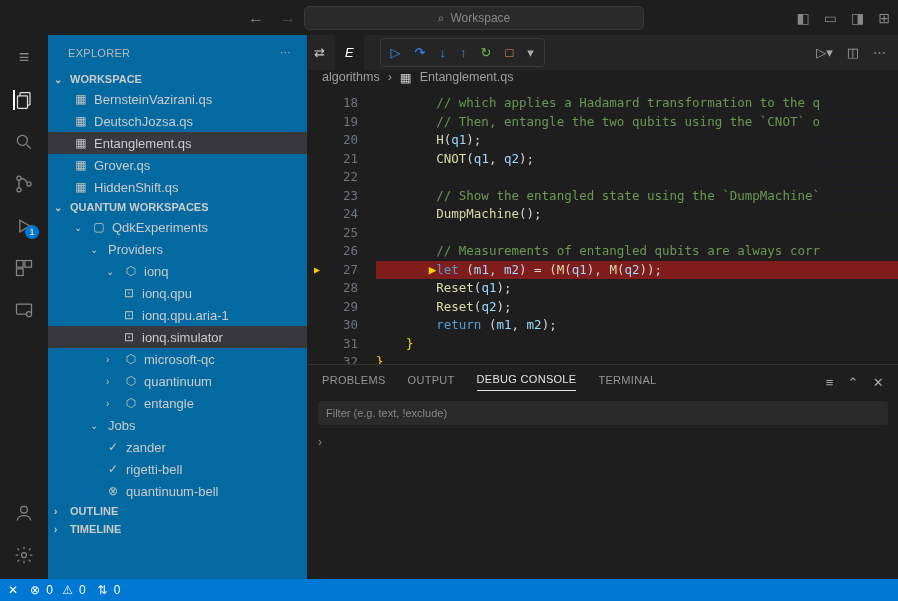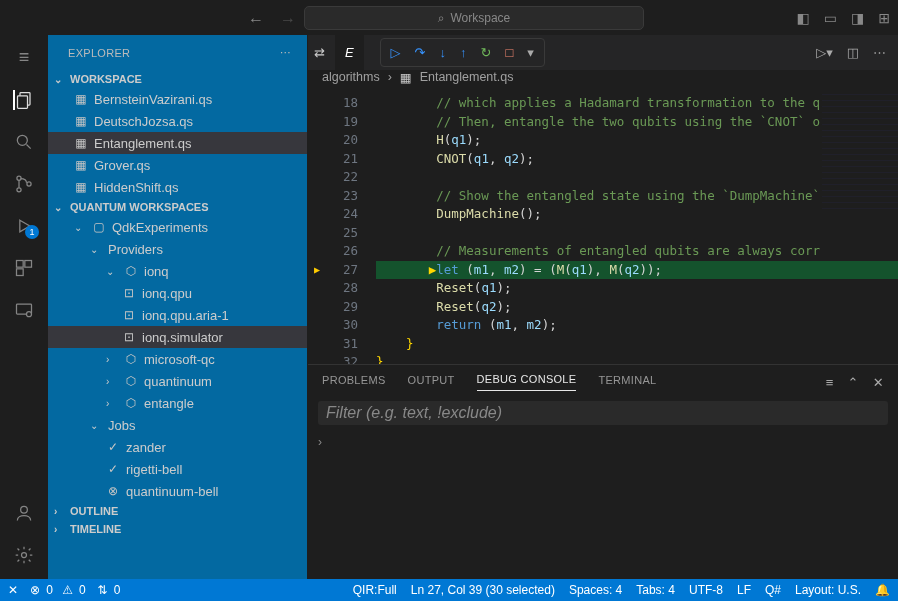--- a/index.html
+++ b/index.html
@@ -82,21 +82,21 @@
 }
 .code-pane { flex:1; position:relative; overflow:hidden;}
 .code {
   font-family:"Menlo","Consolas",monospace; font-size:12.5px;
   line-height:18.5px; white-space:pre; padding-top:2px;
 }
 .ln { display:flex; }
 .gut { width:68px; text-align:right; color:#6e7681; padding-right:18px; user-select:none; position:relative;}
 .gut .bpm { position:absolute; left:6px; color:#ffcc00; font-size:10px;}
 .codeln { flex:1; }
-.codeln.hl { background:#14532d; }
+.codeln.hl { background:#7f1d1d; }
 .tok-c { color:#6a9955;} .tok-fn{color:#dcdcaa;} .tok-kw{color:#569cd6;}
 .tok-v{color:#9cdcfe;} .tok-p{color:#d4d4d4;} .tok-br{color:#ffd700;}
 .minimap {
   position:absolute; top:2px; right:0; width:76px; height:120px;
   background:linear-gradient(#223 1px,transparent 1px) 0 0/100% 6px,#1e1e1e;
   opacity:0.6;
 }
 .panel {
   height:215px; border-top:1px solid #333; display:flex;
   flex-direction:column; background:#1e1e1e;
@@ -104,21 +104,21 @@
 .panel-tabs {
   display:flex; gap:22px; padding:8px 14px; font-size:11px;
   color:#969696; align-items:center; letter-spacing:0.3px;
 }
 .panel-tabs .ptab { cursor:pointer; padding-bottom:5px;}
 .panel-tabs .ptab.active { color:#e7e7e7; border-bottom:1px solid #e7e7e7;}
 .panel-tabs .pright { margin-left:auto; display:flex; gap:14px; color:#aaa; font-size:13px;}
 .filter {
   margin:2px 10px 6px 10px; background:#2a2a2a; height:24px;
   border-radius:3px; display:flex; align-items:center; padding:0 8px;
-  color:#888; font-size:16px;font-style:italic;
+  color:#888; font-size:11px;
 }
 .console-out {
   font-family:"Menlo","Consolas",monospace; font-size:12px;
   padding:4px 14px 4px 30px; color:#3794ff; line-height:18px; white-space:pre; position:relative;
 }
 .console-out .cbadge {
   position:absolute; left:8px; bottom:20px; background:#4d4d4d;
   color:#ccc; border-radius:8px; padding:0 6px; font-size:10px;
 }
 .prompt { padding:4px 10px; color:#888; font-size:12px;}
@@ -370,24 +370,13 @@
     </div>
   </div>
 </div>
 
 <div class="status">
   <span class="sg">✕</span>
   <span class="sg">
     ⊗ <span>0</span>&nbsp;⚠ <span>0</span>
   </span>
   <span class="sg">⇅ <span>0</span></span>
-  <div class="right">
-    <span>QIR:Full</span>
-    <span>Ln 27, Col 39 (30 selected)</span>
-    <span>Spaces: 4</span>
-    <span>Tabs: 4</span>
-    <span>UTF-8</span>
-    <span>LF</span>
-    <span>Q#</span>
-    <span>Layout: U.S.</span>
-    <span>🔔</span>
-  </div>
 </div>
 
 </body></html>

